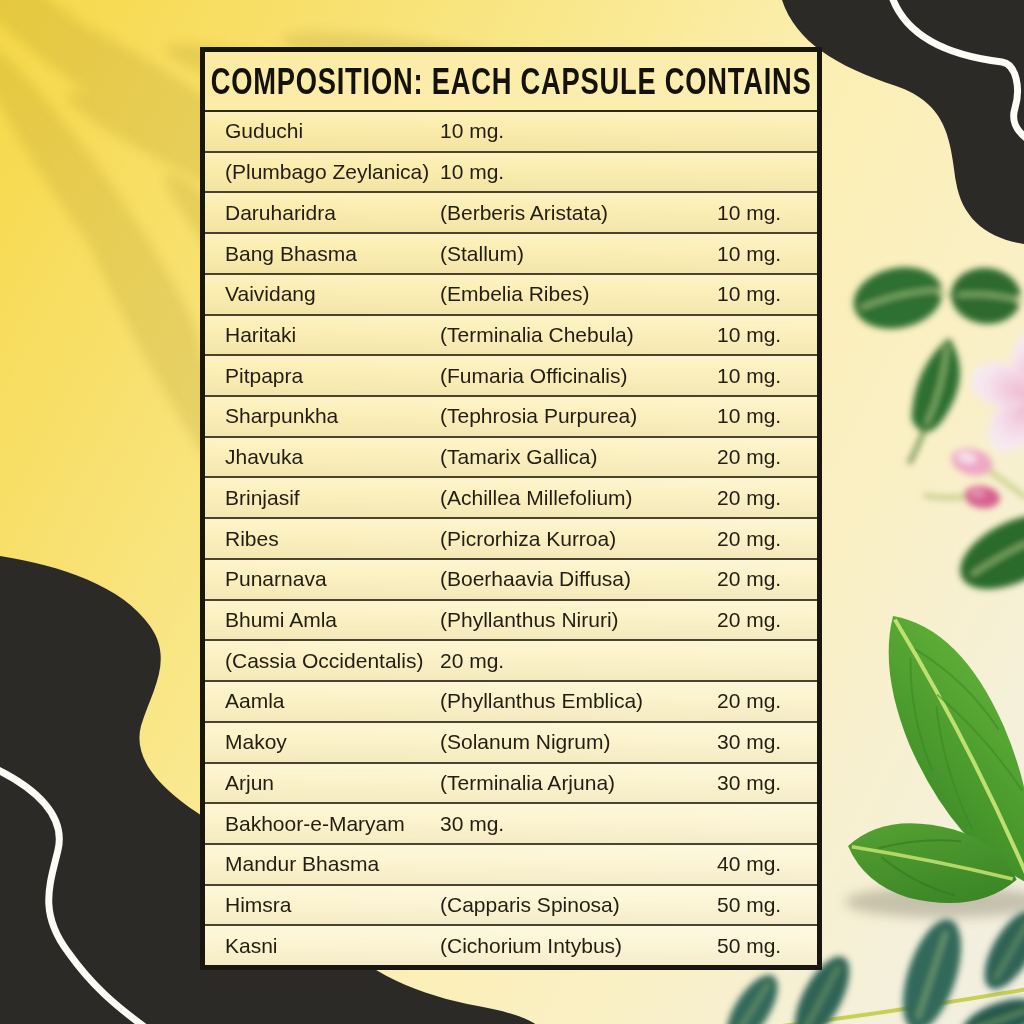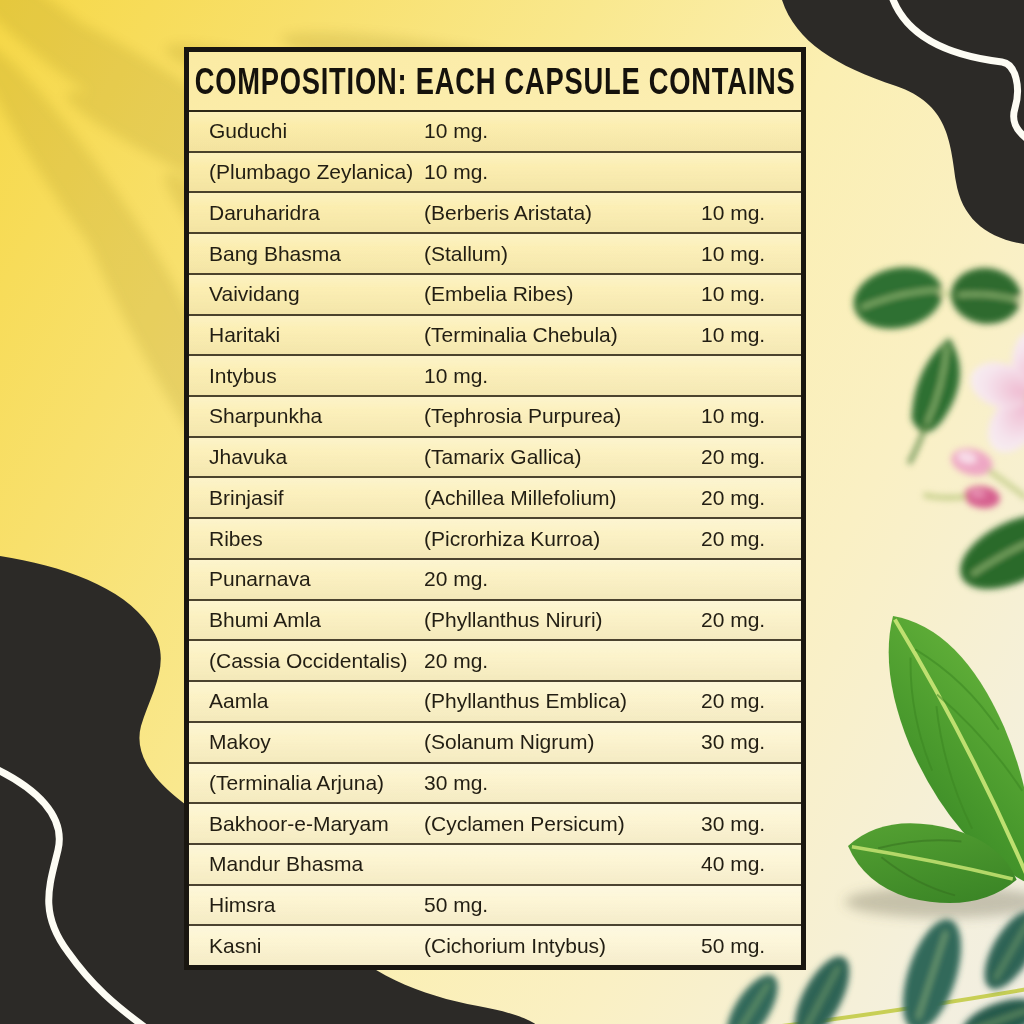--- a/index.html
+++ b/index.html
@@ -10,21 +10,21 @@
     font-family:"Liberation Sans","DejaVu Sans",sans-serif;
     background:linear-gradient(118deg,
       #f6d847 0%, #f8e06c 20%, #f9e88e 38%,
       #fbefb2 55%, #faf0c4 72%, #f4f0dd 92%, #f1eee2 100%);
   }
   .bg-decor{position:absolute;inset:0;width:1024px;height:1024px;}
 
   
   .comp-table{
     position:absolute;
-    left:184px;top:47px;
+    left:200px;top:47px;
     width:622px;height:923px;
     box-sizing:border-box;
     border:5px solid #191610;
     background:linear-gradient(160deg,#fbeba4 0%,#fcf0ba 35%,#fcf3c9 62%,#fdf6d6 85%,#fdf7dc 100%);
     display:flex;flex-direction:column;
   }
   .comp-title{
     height:58px;flex:0 0 58px;
     display:flex;align-items:center;justify-content:center;
     border-bottom:2px solid #2e2817;
@@ -235,21 +235,22 @@
       <span class="c-amount">10 mg.</span>
     </div>
 
     <div class="row">
       <span class="c-name">Haritaki</span>
       <span class="c-latin">(Terminalia Chebula)</span>
       <span class="c-amount">10 mg.</span>
     </div>
 
     <div class="row">
-      <span class="c-name">Intybus</span>
+      <span class="c-name">Pitpapra</span>
+      <span class="c-latin">(Fumaria Officinalis)</span>
       <span class="c-amount">10 mg.</span>
     </div>
 
     <div class="row">
       <span class="c-name">Sharpunkha</span>
       <span class="c-latin">(Tephrosia Purpurea)</span>
       <span class="c-amount">10 mg.</span>
     </div>
 
     <div class="row">
@@ -265,20 +266,21 @@
     </div>
 
     <div class="row">
       <span class="c-name">Ribes</span>
       <span class="c-latin">(Picrorhiza Kurroa)</span>
       <span class="c-amount">20 mg.</span>
     </div>
 
     <div class="row">
       <span class="c-name">Punarnava</span>
+      <span class="c-latin">(Boerhaavia Diffusa)</span>
       <span class="c-amount">20 mg.</span>
     </div>
 
     <div class="row">
       <span class="c-name">Bhumi Amla</span>
       <span class="c-latin">(Phyllanthus Niruri)</span>
       <span class="c-amount">20 mg.</span>
     </div>
 
     <div class="row">
@@ -292,38 +294,39 @@
       <span class="c-amount">20 mg.</span>
     </div>
 
     <div class="row">
       <span class="c-name">Makoy</span>
       <span class="c-latin">(Solanum Nigrum)</span>
       <span class="c-amount">30 mg.</span>
     </div>
 
     <div class="row">
+      <span class="c-name">Arjun</span>
       <span class="c-latin">(Terminalia Arjuna)</span>
       <span class="c-amount">30 mg.</span>
     </div>
 
     <div class="row">
       <span class="c-name">Bakhoor-e-Maryam</span>
-      <span class="c-latin">(Cyclamen Persicum)</span>
       <span class="c-amount">30 mg.</span>
     </div>
 
     <div class="row">
       <span class="c-name">Mandur Bhasma</span>
       <span class="c-latin"></span>
       <span class="c-amount">40 mg.</span>
     </div>
 
     <div class="row">
       <span class="c-name">Himsra</span>
+      <span class="c-latin">(Capparis Spinosa)</span>
       <span class="c-amount">50 mg.</span>
     </div>
 
     <div class="row">
       <span class="c-name">Kasni</span>
       <span class="c-latin">(Cichorium Intybus)</span>
       <span class="c-amount">50 mg.</span>
     </div>
   </div>
   </div>

